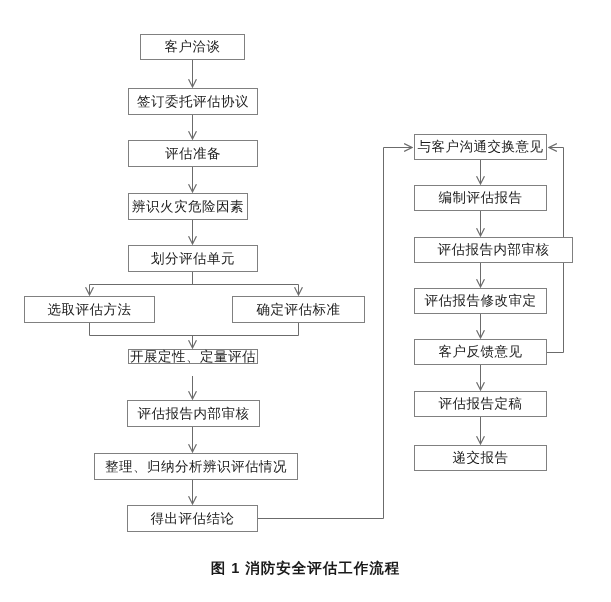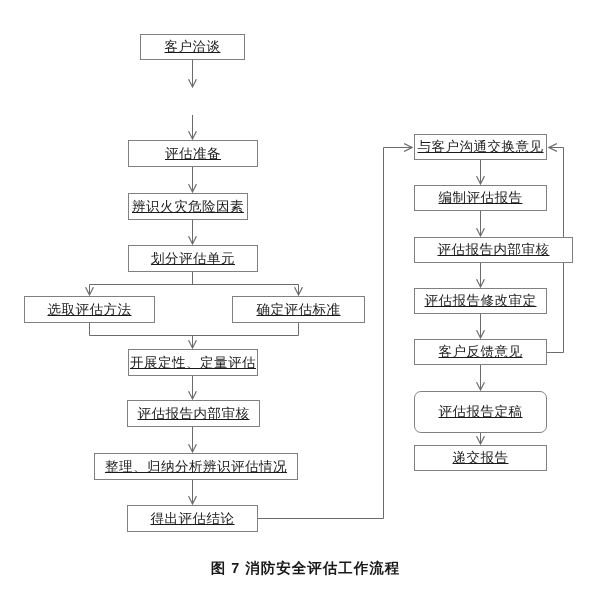--- a/index.html
+++ b/index.html
@@ -28,21 +28,20 @@
     border: 1px solid #808080;
     background: #ffffff;
     color: #1a1a1a;
     font-size: 13.5px;
     letter-spacing: 0.5px;
     display: flex;
     align-items: center;
     justify-content: center;
     text-align: center;
     white-space: nowrap;
-    text-decoration: underline;
   }
   .caption {
     position: absolute;
     left: 0;
     right: 0;
     top: 559px;
     z-index: 1;
     text-align: center;
     font-family: "Liberation Sans", "DejaVu Sans", sans-serif;
     font-weight: bold;
@@ -87,33 +86,34 @@
       <line x1="480.5" y1="263" x2="480.5" y2="287" marker-end="url(#arr)"></line>
       <line x1="480.5" y1="314" x2="480.5" y2="338" marker-end="url(#arr)"></line>
       <line x1="480.5" y1="365" x2="480.5" y2="390" marker-end="url(#arr)"></line>
       <line x1="480.5" y1="417" x2="480.5" y2="444" marker-end="url(#arr)"></line>
 
       <path d="M547,352.5 H563.5 V147.5 H549" marker-end="url(#arr)"></path>
     </g>
   </svg>
 
   <div class="node" style="left:140px; top:34px;  width:105px; height:26px;">客户洽谈</div>
+  <div class="node" style="left:128px; top:88px;  width:130px; height:27px;">签订委托评估协议</div>
   <div class="node" style="left:128px; top:140px; width:130px; height:27px;">评估准备</div>
   <div class="node" style="left:128px; top:193px; width:120px; height:27px;">辨识火灾危险因素</div>
   <div class="node" style="left:128px; top:245px; width:130px; height:27px;">划分评估单元</div>
   <div class="node" style="left:24px;  top:296px; width:131px; height:27px;">选取评估方法</div>
   <div class="node" style="left:232px; top:296px; width:133px; height:27px;">确定评估标准</div>
-  <div class="node" style="left:128px; top:349px; width:130px; height:27px;">开展定性、定量评估</div>
+  <div class="node" style="left:128px; top:349px; width:130px; height:15px;">开展定性、定量评估</div>
   <div class="node" style="left:127px; top:400px; width:133px; height:27px;">评估报告内部审核</div>
   <div class="node" style="left:94px;  top:453px; width:204px; height:27px;">整理、归纳分析辨识评估情况</div>
   <div class="node" style="left:127px; top:505px; width:131px; height:27px;">得出评估结论</div>
 
   <div class="node" style="left:414px; top:134px; width:133px; height:26px;">与客户沟通交换意见</div>
   <div class="node" style="left:414px; top:185px; width:133px; height:26px;">编制评估报告</div>
   <div class="node" style="left:414px; top:237px; width:159px; height:26px;">评估报告内部审核</div>
   <div class="node" style="left:414px; top:288px; width:133px; height:26px;text-align:center;">评估报告修改审定</div>
   <div class="node" style="left:414px; top:339px; width:133px; height:26px;">客户反馈意见</div>
-  <div class="node" style="left:414px; top:391px; width:133px; height:42px;border-radius:7px;">评估报告定稿</div>
+  <div class="node" style="left:414px; top:391px; width:133px; height:26px;">评估报告定稿</div>
   <div class="node" style="left:414px; top:445px; width:133px; height:26px;">递交报告</div>
 
-  <div class="caption">图 7 消防安全评估工作流程</div>
+  <div class="caption">图 1 消防安全评估工作流程</div>
 
 </div>
 
 </body></html>

